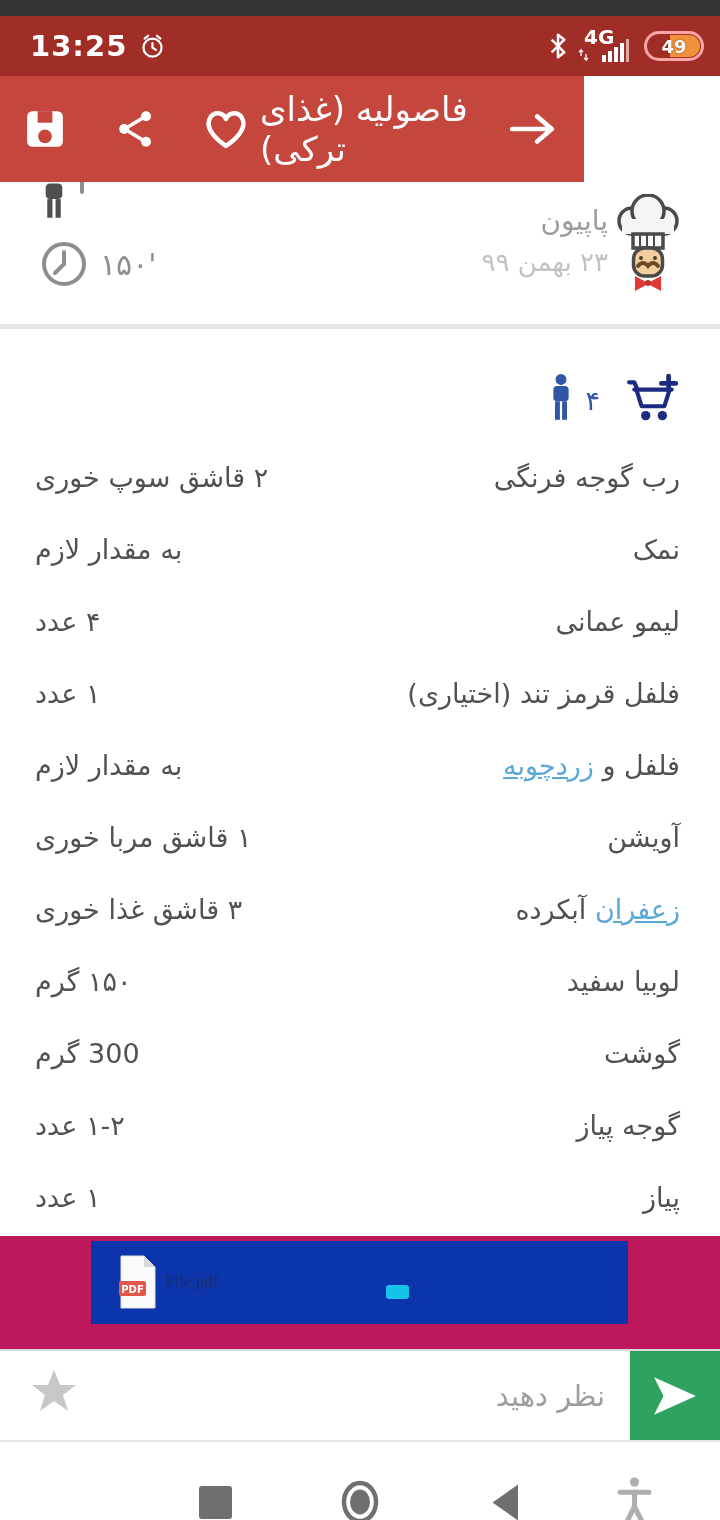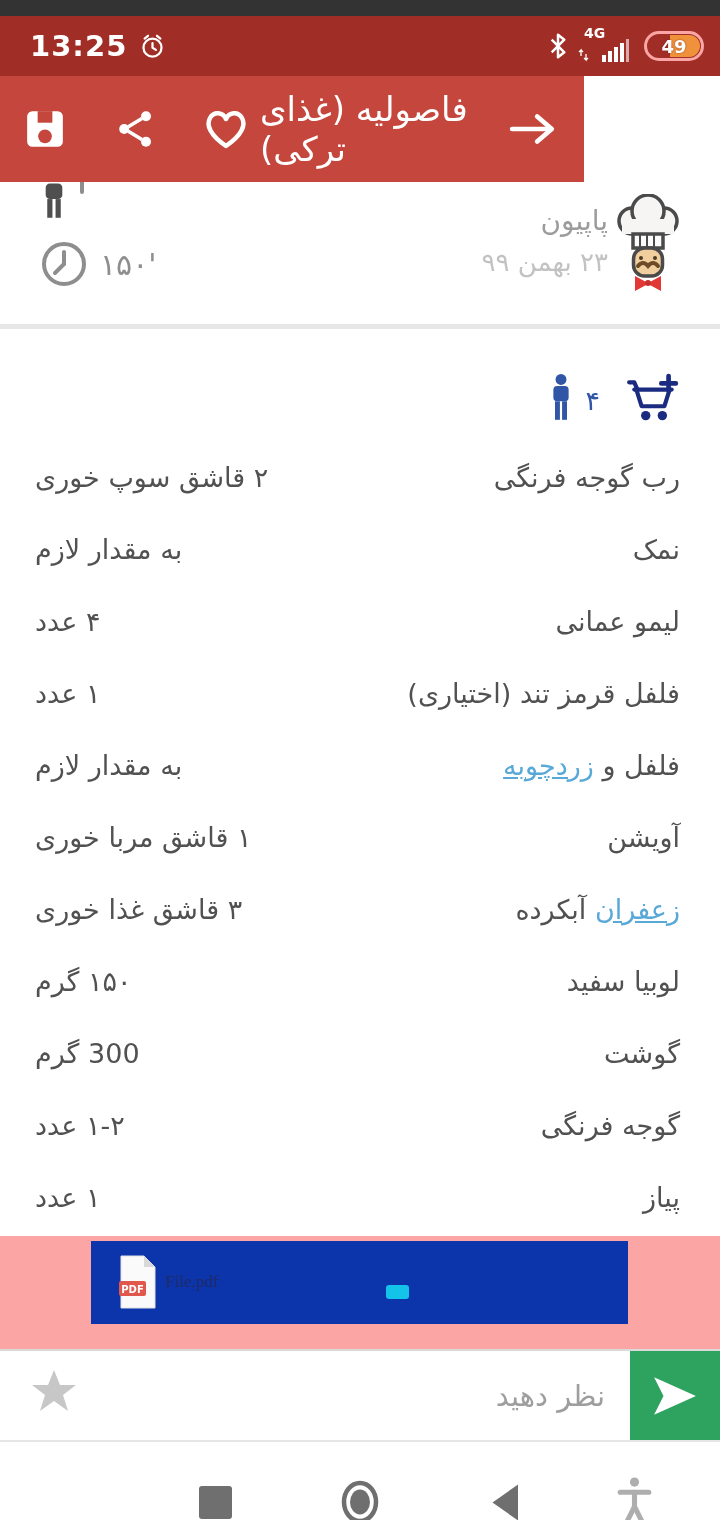--- a/index.html
+++ b/index.html
@@ -7,21 +7,21 @@
   .screen { position:relative; width:720px; height:1520px; margin:16px auto; background:#fff; overflow:hidden; }
 
   
   .status-bar { position:absolute; top:0; left:0; width:720px; height:60px; background:#A12D27;
     display:flex; align-items:center; padding:0 16px; color:#fff; }
   .sb-time { font-size:29px; font-weight:bold; margin-left:14px; letter-spacing:1px; }
   .sb-alarm { margin-left:12px; display:flex; }
   .sb-spacer { flex:1; }
   .sb-bt { display:flex; margin-right:10px; }
   .net-cluster { position:relative; width:56px; height:40px; margin-right:10px; }
-  .net-4g { position:absolute; top:-1px; left:6px; font-size:14px; font-weight:bold; }
+  .net-4g { position:absolute; top:-1px; left:6px; font-size:20px; font-weight:bold; }
   .net-arrows { position:absolute; bottom:4px; left:0; }
   .net-bars { position:absolute; bottom:4px; right:2px; }
   .battery { position:relative; width:60px; height:30px; border:3px solid #fca5a5; border-radius:16px; }
   .battery-fill { position:absolute; top:1px; bottom:1px; right:1px; width:30px; background:#F0923B; border-radius:0 12px 12px 0; }
   .battery-label { position:absolute; inset:0; display:flex; align-items:center; justify-content:center;
     font-size:18px; font-weight:bold; color:#fff; text-shadow:0 0 2px rgba(120,40,20,.8); }
 
   
   .app-bar { position:absolute; top:60px; left:0; width:584px; height:106px; background:#C5463D;
     display:flex; align-items:center; padding:0 24px; }
@@ -52,21 +52,21 @@
   .serv-cart { display:flex; direction:ltr; align-items:center; }
   .serv-num { font-size:27px; color:#3156A6; margin:0 0 0 12px; }
   .cart-wrap { margin-left:26px; display:flex; }
   .ing-row { display:flex; direction:rtl; justify-content:space-between; align-items:center;
     height:72px; padding:0 40px 0 35px; }
   .ing-name { font-size:27px; color:#515151; }
   .ing-link { color:#58A8D8; text-decoration:underline; cursor:pointer; }
   .ing-amount { font-size:27px; color:#515151; direction:rtl; }
 
   
-  .ad-zone { position:absolute; top:1220px; left:0; width:720px; height:113px; background:#fca5a5; }
+  .ad-zone { position:absolute; top:1220px; left:0; width:720px; height:113px; background:#be185d; }
   .ad-banner { position:absolute; left:91px; top:5px; width:537px; height:83px; background:#0C34AB; cursor:pointer; }
   .pdf-icon { position:absolute; left:28px; top:13px; }
   .file-label { position:absolute; left:74px; top:31px; font-size:17px; color:#1E2B66;font-family:Liberation Serif, serif; }
   .cyan-btn { position:absolute; left:295px; top:44px; width:23px; height:14px; background:#14C3E8; border-radius:3px; }
 
   
   .comment-bar { position:absolute; top:1333px; left:0; width:720px; height:91px; background:#fff;
     border-top:2px solid #DADADA; }
   .star-wrap { position:absolute; left:30px; top:17px; display:flex; }
   .comment-input { position:absolute; right:115px; top:0; height:89px; width:390px; border:none; outline:none;
@@ -254,21 +254,21 @@
     </div>
     <div class="ing-row">
       <span class="ing-name"><span>لوبیا سفید</span><a class="ing-link"></a><span></span></span>
       <span class="ing-amount">۱۵۰ گرم</span>
     </div>
     <div class="ing-row">
       <span class="ing-name"><span>گوشت</span><a class="ing-link"></a><span></span></span>
       <span class="ing-amount">300 گرم</span>
     </div>
     <div class="ing-row">
-      <span class="ing-name"><span>گوجه فرنگی</span><a class="ing-link"></a><span></span></span>
+      <span class="ing-name"><span>گوجه پیاز</span><a class="ing-link"></a><span></span></span>
       <span class="ing-amount">۱-۲ عدد</span>
     </div>
     <div class="ing-row">
       <span class="ing-name"><span>پیاز</span><a class="ing-link"></a><span></span></span>
       <span class="ing-amount">۱ عدد</span>
     </div>
   </div>
 
   <div class="ad-zone">
     <div class="ad-banner">

